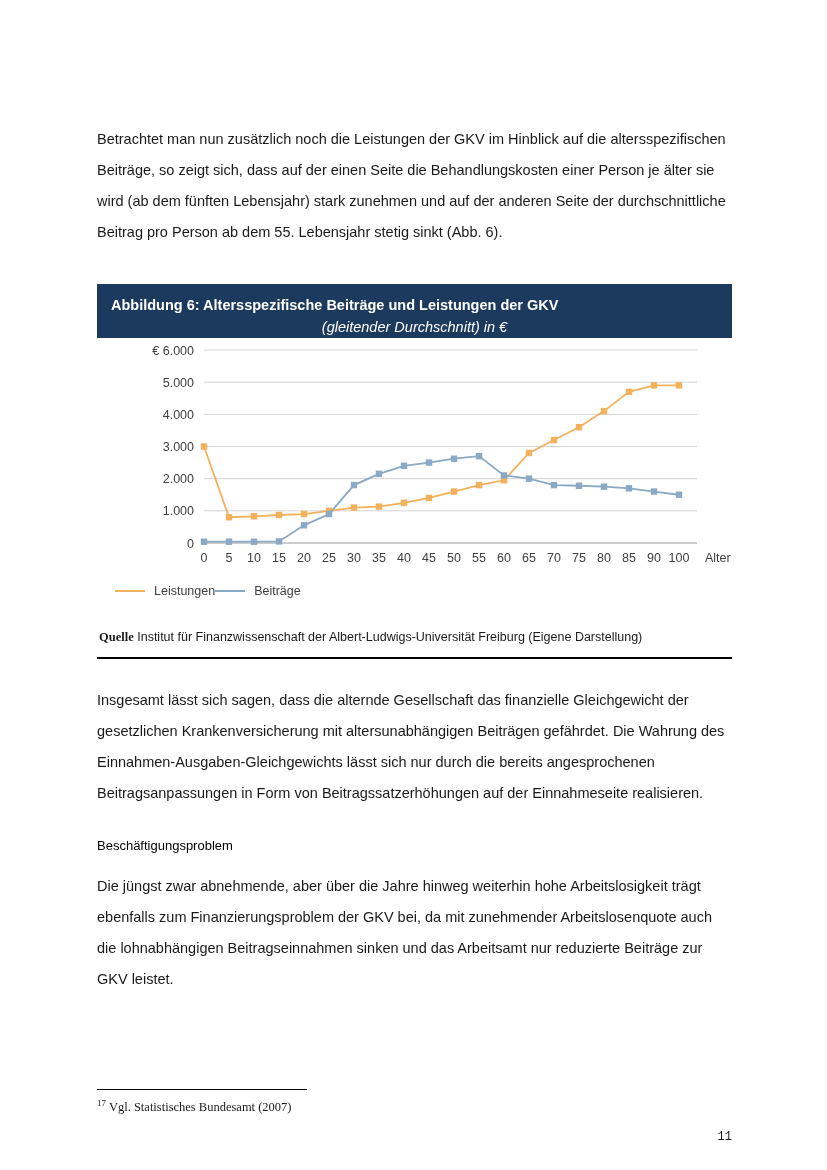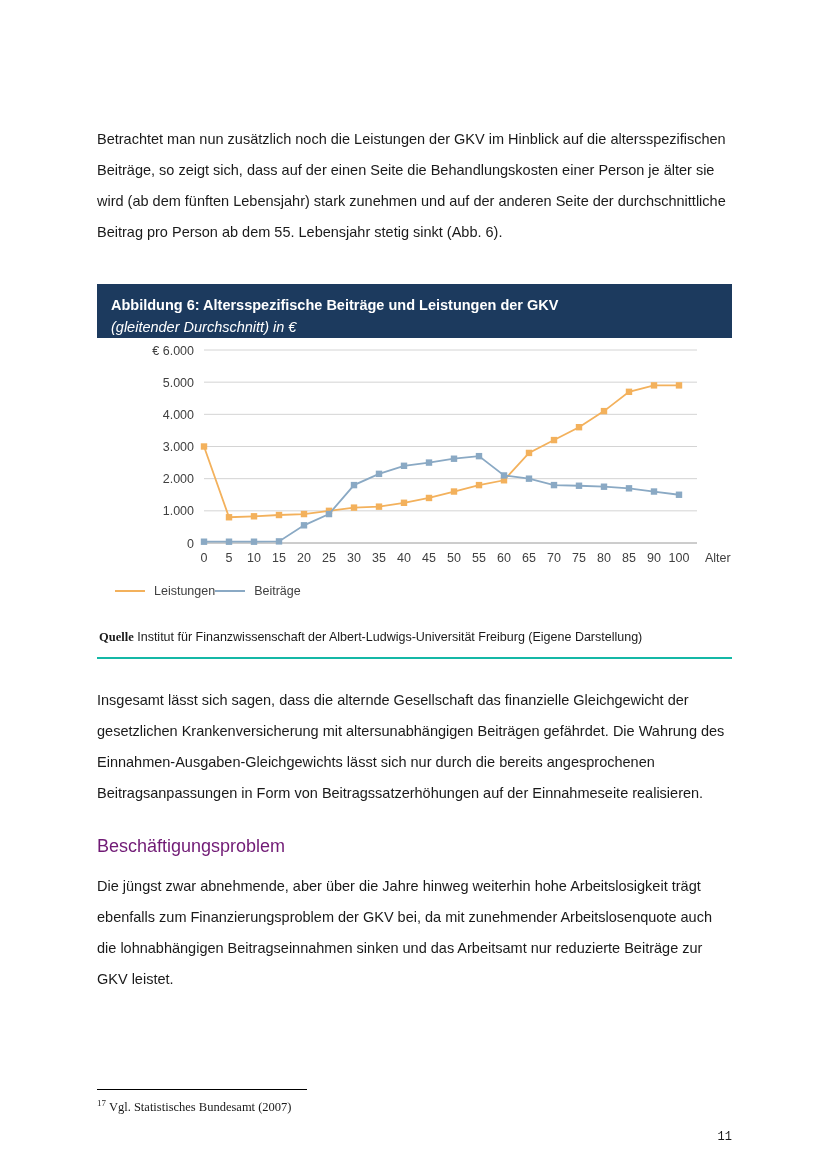--- a/index.html
+++ b/index.html
@@ -33,21 +33,21 @@
     line-height: 31px;
     margin: 0 0 0 0;
     color: #1a1a1a;
     text-align: left;
   }
 
   
   .figure {
     margin-top: 36px;
     width: 635px;
-    border-bottom: 2px solid #14b8a6;
+    border-bottom: 2px solid #000000;
     padding-bottom: 8px;
   }
   .figure-header {
     background: #1c3a5e;
     color: #ffffff;
     padding: 12px 14px 12px 14px;
     box-sizing: border-box;
     height: 54px;
   }
   .figure-title {
@@ -55,20 +55,21 @@
     font-weight: bold;
     line-height: 18px;
     display: block;
   }
   .figure-subtitle {
     font-size: 14.5px;
     font-style: italic;
     line-height: 20px;
     display: block;
     margin-top: 3px;
+    text-align: center;
   }
   .chart-area {
     position: relative;
     height: 290px;
     width: 635px;
     background: #ffffff;
   }
   .chart-svg {
     display: block;
   }
@@ -98,23 +99,23 @@
     color: #1a1a1a;
     padding: 2px 0 4px 2px;
   }
   .source b { font-weight: bold; font-family: Liberation Serif, serif; }
 
   
   .lower {
     margin-top: 26px;
   }
   h2.section-heading {
-    font-size: 18px;
+    font-size: 13px;
     font-weight: normal;
-    color: #701a75;
+    color: #000000;
     margin: 24px 0 12px 0;
     line-height: 26px;
   }
   sup.footnote-ref {
     font-size: 10px;
     vertical-align: super;
   }
   .footnote-rule {
     position: absolute;
     left: 97px;

